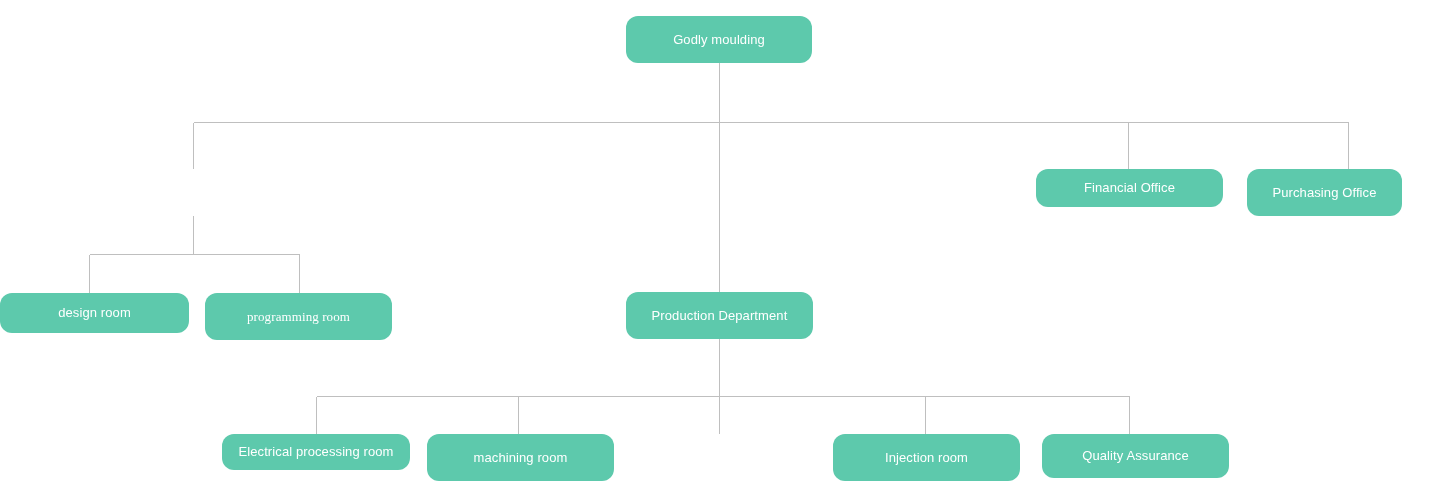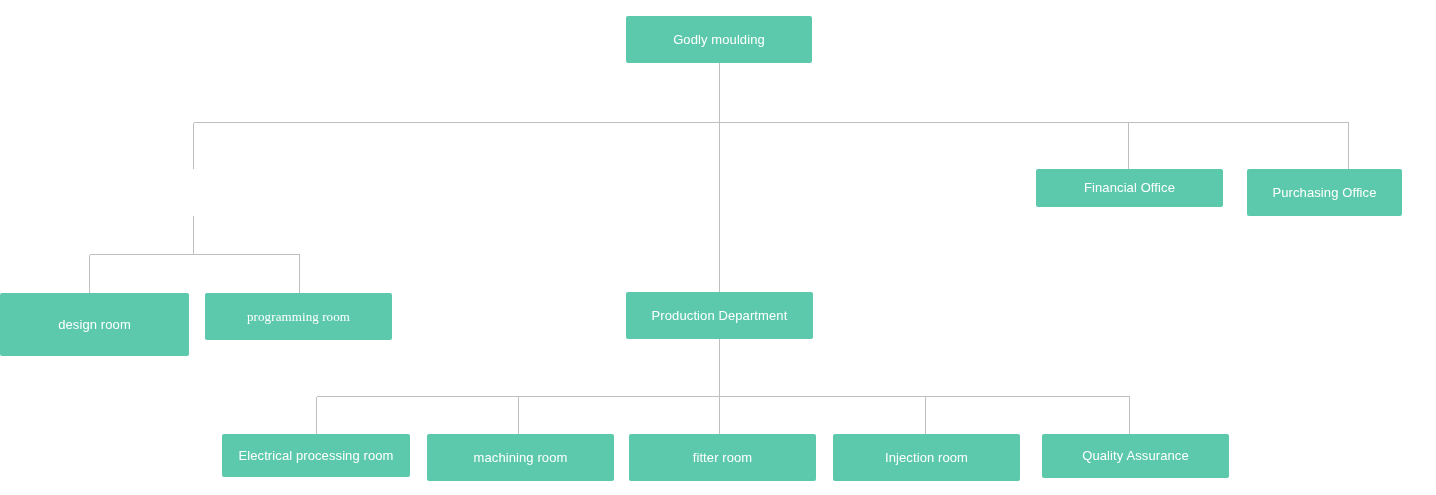--- a/index.html
+++ b/index.html
@@ -26,21 +26,21 @@
     left: 0;
     top: 0;
     width: 1436px;
     height: 495px;
     pointer-events: none;
   }
   .node {
     position: absolute;
     box-sizing: border-box;
     background: #5dc9ac;
-    border-radius: 2px;
+    border-radius: 12px;
     color: #ffffff;
     display: flex;
     align-items: center;
     justify-content: center;
     font-size: 13px;
     line-height: 1.2;
     letter-spacing: 0.1px;
     white-space: nowrap;
     user-select: none;
   }
@@ -88,43 +88,40 @@
 
 
   <div class="node" style="left:1036px; top:169px; width:187px; height:38px;">
     <span class="node-label">Financial Office</span>
   </div>
 
   <div class="node" style="left:1247px; top:169px; width:155px; height:47px;">
     <span class="node-label">Purchasing Office</span>
   </div>
 
-  <div class="node" style="left:0px; top:293px; width:189px; height:63px;">
+  <div class="node" style="left:0px; top:293px; width:189px; height:40px;">
     <span class="node-label">design room</span>
   </div>
 
   <div class="node" style="left:205px; top:293px; width:187px; height:47px;font-family:Liberation Serif, serif;">
     <span class="node-label">programming room</span>
   </div>
 
   <div class="node" style="left:626px; top:292px; width:187px; height:47px;">
     <span class="node-label">Production Department</span>
   </div>
 
-  <div class="node" style="left:222px; top:434px; width:188px; height:43px;">
+  <div class="node" style="left:222px; top:434px; width:188px; height:36px;">
     <span class="node-label">Electrical processing room</span>
   </div>
 
   <div class="node" style="left:427px; top:434px; width:187px; height:47px;">
     <span class="node-label">machining room</span>
   </div>
 
-  <div class="node" style="left:629px; top:434px; width:187px; height:47px;">
-    <span class="node-label">fitter room</span>
-  </div>
 
   <div class="node" style="left:833px; top:434px; width:187px; height:47px;">
     <span class="node-label">Injection room</span>
   </div>
 
   <div class="node" style="left:1042px; top:434px; width:187px; height:44px;">
     <span class="node-label">Quality Assurance</span>
   </div>
 
 </div>

